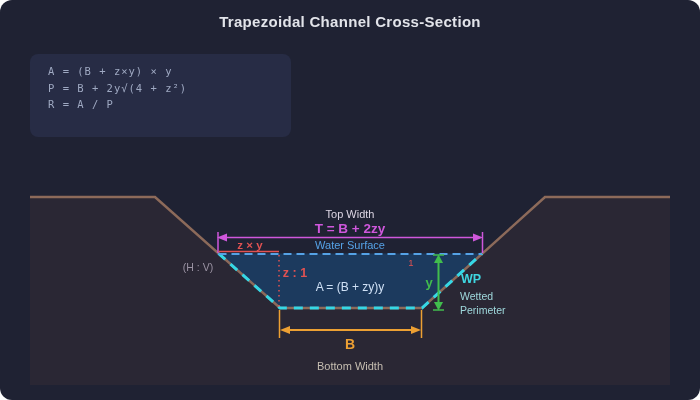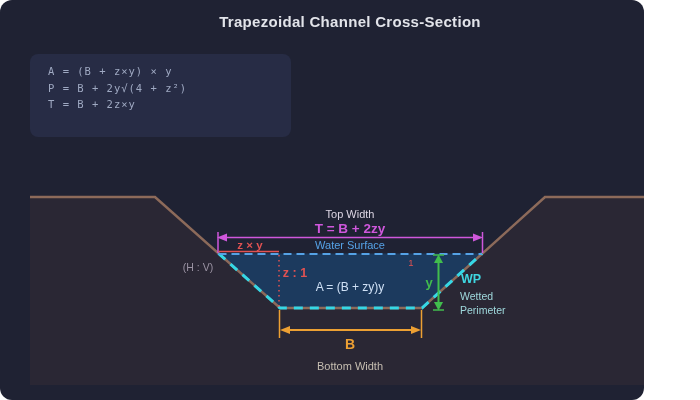--- a/index.html
+++ b/index.html
@@ -1,17 +1,17 @@
 <!DOCTYPE html>
 <html><head>
 <meta charset="utf-8">
 <style>
   html,body { margin:0; padding:0; background:#ffffff; }
   .card {
-    position:relative; width:644px; height:400px;
+    position:relative; width:700px; height:400px;
     background:#1f2233; border-radius:12px; overflow:hidden;
     font-family:"Liberation Sans", sans-serif;
   }
   .title {
     position:absolute; top:13px; left:0; width:700px;
     text-align:center; font-size:15px; font-weight:600;
     color:#e2e4ea; letter-spacing:0.3px;
   }
   .formula-panel {
     position:absolute; left:30px; top:54px; width:261px; height:83px;
@@ -29,21 +29,21 @@
 </head>
 <body>
 
 <div class="card">
 
   <div class="title">Trapezoidal Channel Cross-Section</div>
 
   <div class="formula-panel">
     <div class="formula-line">A = (B + z×y) × y</div>
     <div class="formula-line">P = B + 2y√(4 + z²)</div>
-    <div class="formula-line">T = B + 2z×y</div>
+    <div class="formula-line">R = A / P</div>
   </div>
 
   <svg width="700" height="400" viewBox="0 0 700 400">
 
     <polygon points="30,197 155,197 280,308 422,308 545,197 670,197 670,385 30,385" fill="#2a2734"></polygon>
 
     <polygon points="218.5,253.5 482,253.5 422,308 280,308" fill="#1c3a5e"></polygon>
 
     <path d="M30,197 L155,197 L280,308 L422,308 L545,197 L670,197" fill="none" stroke-width="2.5" stroke="#8c6a5a"></path>
 

